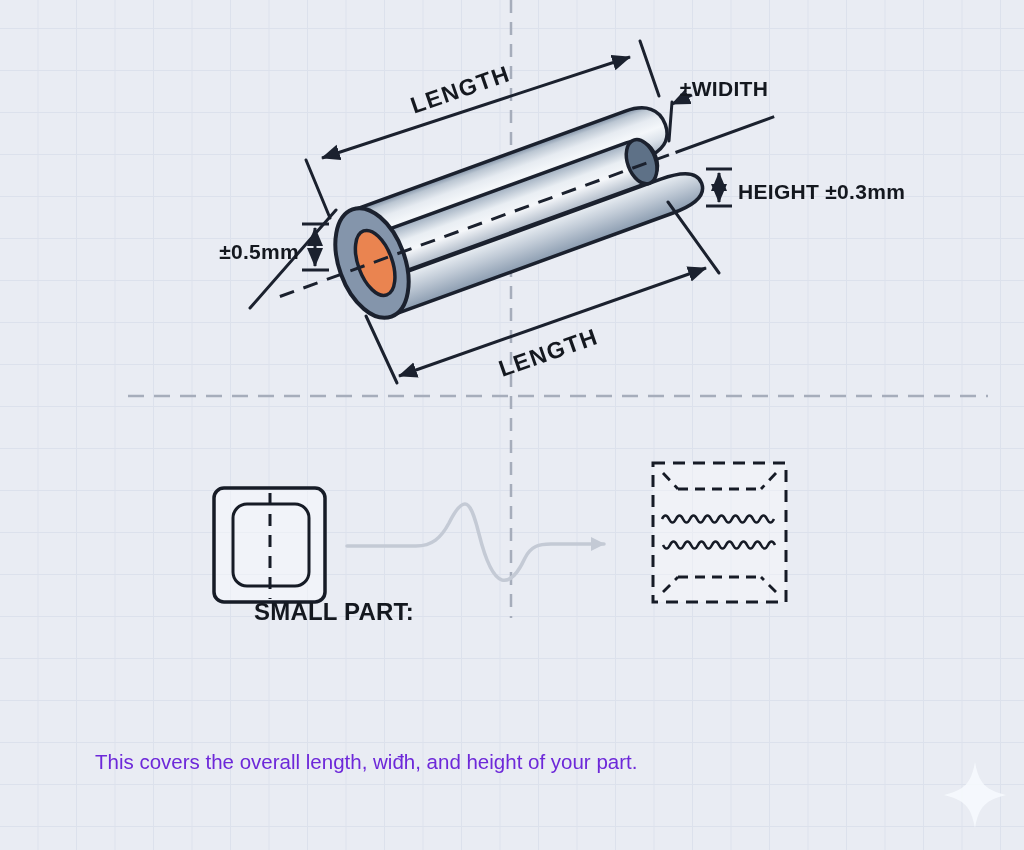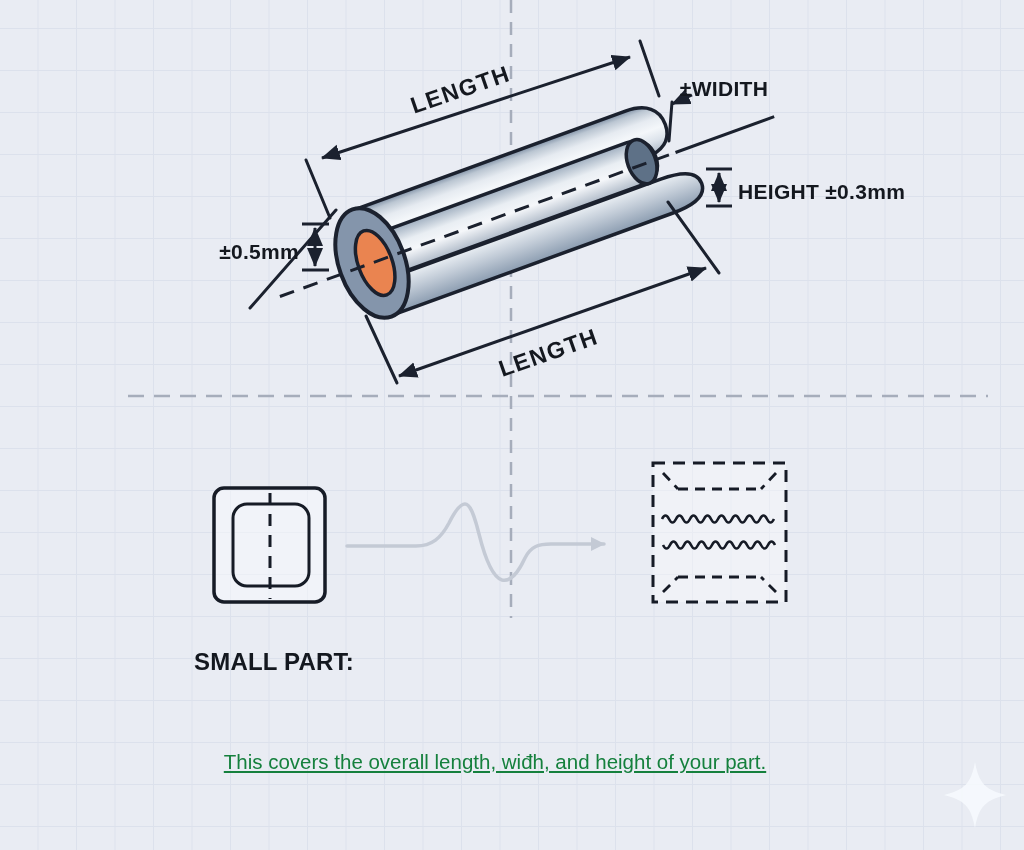--- a/index.html
+++ b/index.html
@@ -23,23 +23,22 @@
   .length-text{font-size:23px;letter-spacing:1.5px;}
   .tol-text{font-size:21px;letter-spacing:0.3px;}
   .part-label{
     position:absolute;width:280px;text-align:center;
     font-weight:800;font-size:24px;line-height:1.2;
     letter-spacing:0.2px;color:#14181f;
   }
   .part-label span{display:block;}
   .caption{
     position:absolute;left:95px;top:747px;width:800px;
-    text-align:center;font-size:20.5px;line-height:1.45;
-    color:#15803d;
-    text-decoration:underline;
+    font-size:20.5px;line-height:1.45;
+    color:#6d28d9;
   }
   .caption span{display:block;}
 </style>
 </head>
 <body>
 
 <div class="canvas">
 
   <svg width="1024" height="850" viewBox="0 0 1024 850">
     <defs>
@@ -139,21 +138,21 @@
       <path d="M 663 473 L 678 489 M 678 489 H 761 M 776 473 L 761 489" stroke-width="2.8" stroke-dasharray="10 7"></path>
       <path d="M 663 592 L 678 577 M 678 577 H 761 M 776 592 L 761 577" stroke-width="2.8" stroke-dasharray="10 7"></path>
       <path d="M 662 519 q 3.5 -7 7 0 t 7 0 t 7 0 t 7 0 t 7 0 t 7 0 t 7 0 t 7 0 t 7 0 t 7 0 t 7 0 t 7 0 t 7 0 t 7 0 t 7 0 t 7 0" stroke-width="2.6"></path>
       <path d="M 663 545 q 3.5 7 7 0 t 7 0 t 7 0 t 7 0 t 7 0 t 7 0 t 7 0 t 7 0 t 7 0 t 7 0 t 7 0 t 7 0 t 7 0 t 7 0 t 7 0 t 7 0" stroke-width="2.6"></path>
     </g>
 
     <path d="M 975 762 C 979 784 986 790 1006 795 C 986 800 979 806 975 828
              C 971 806 964 800 944 795 C 964 790 971 784 975 762 Z" fill="#f7fafe" opacity="0.85"></path>
   </svg>
 
-  <div class="part-label" style="left:134px;top:648px;">
+  <div class="part-label" style="left:134px;top:598px;text-align:right;">
     <span>SMALL PART:</span>
   </div>
 
 
   <div class="caption">
     <span>This covers the overall length, wiđh, and height of your part.</span>
   </div>
 
 </div>
 

